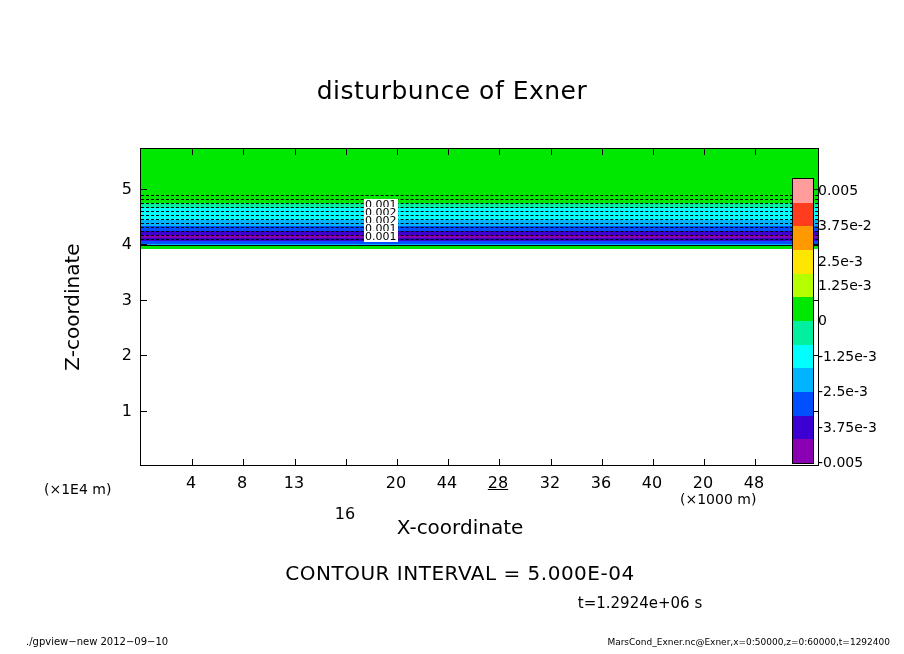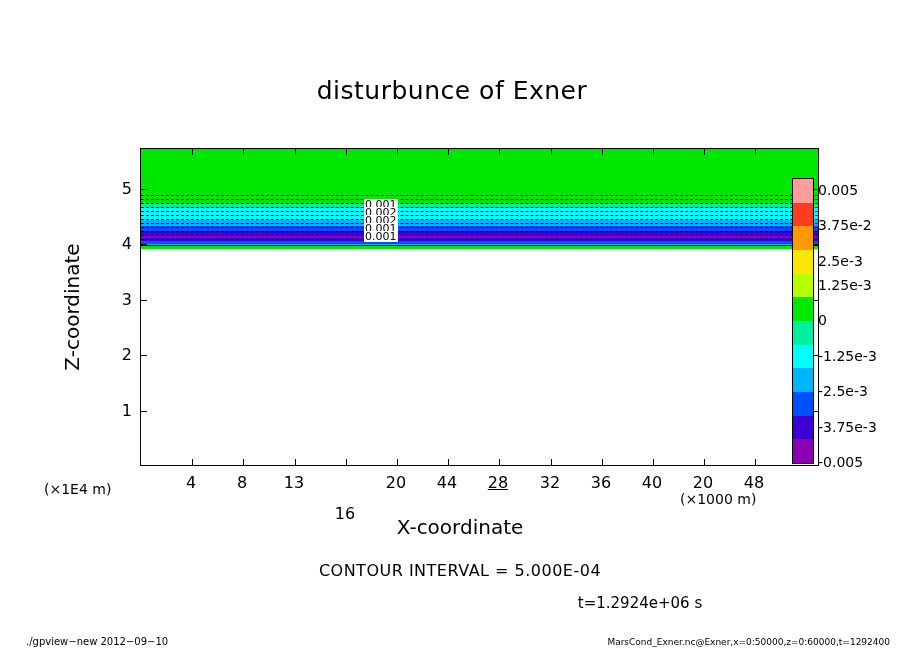--- a/index.html
+++ b/index.html
@@ -78,21 +78,21 @@
     font-size: 14px;
   }
   #y-unit {
     left: 44px; top: 481px;
     font-size: 14px;
   }
 
   #contour-interval {
     left: 140px; top: 561px; width: 640px;
     text-align: center;
-    font-size: 16px;
+    font-size: 20px;
     letter-spacing: 0.5px;
   }
   #time-stamp {
     left: 440px; top: 594px; width: 400px;
     text-align: center;
     font-size: 15px;
   }
 
   #footer-left {
     left: 26px; top: 636px;

